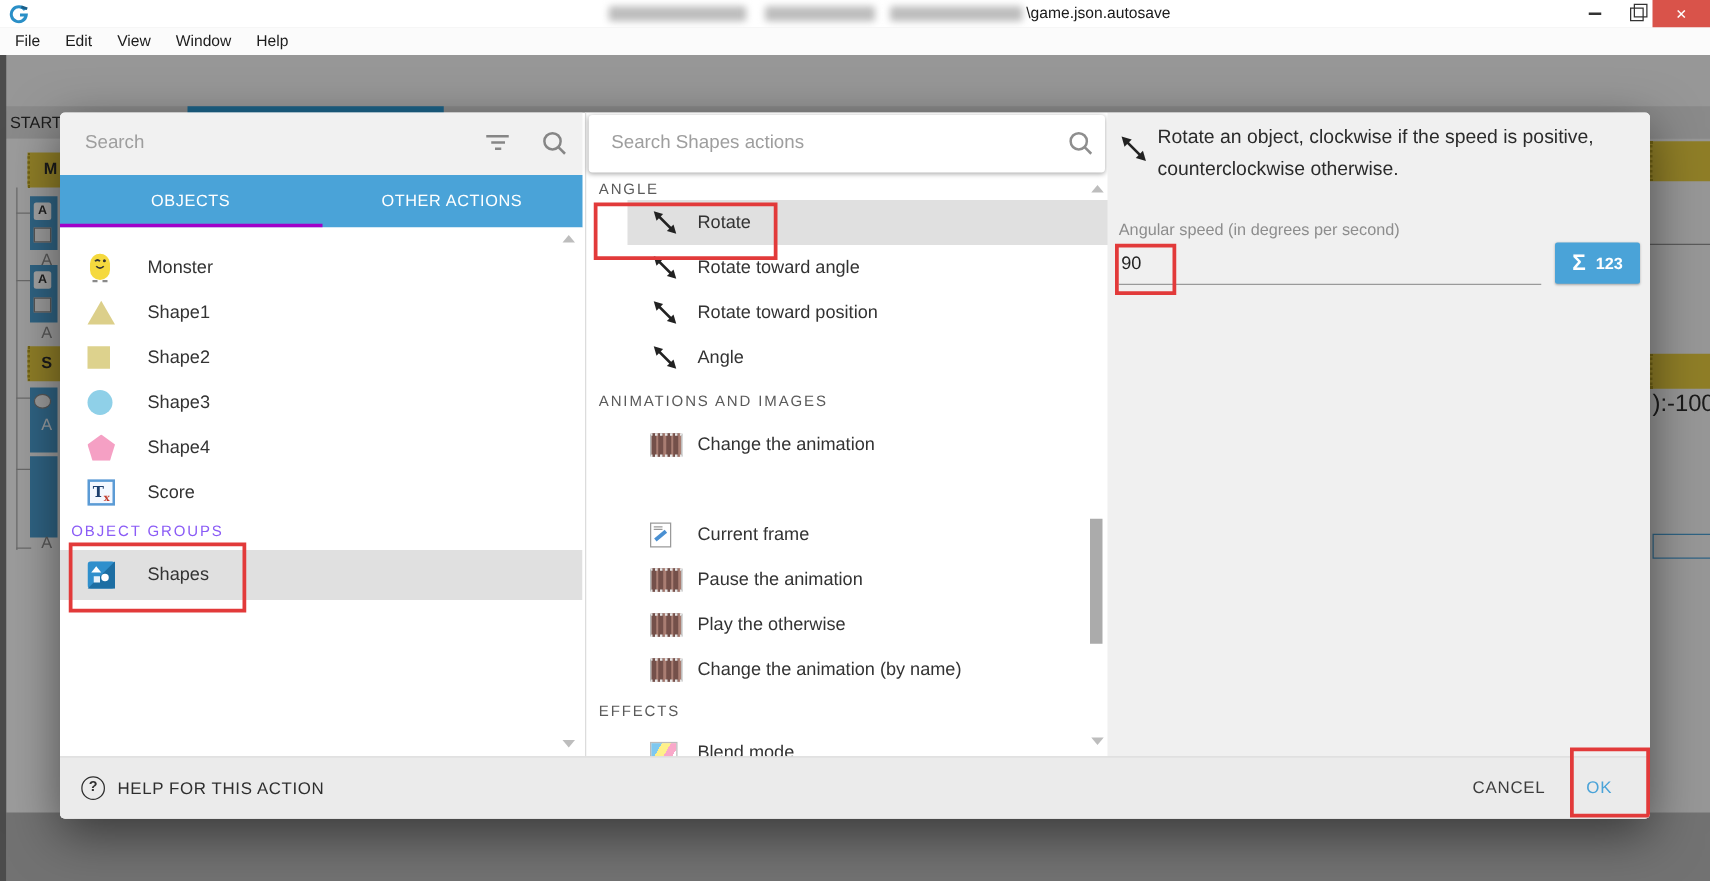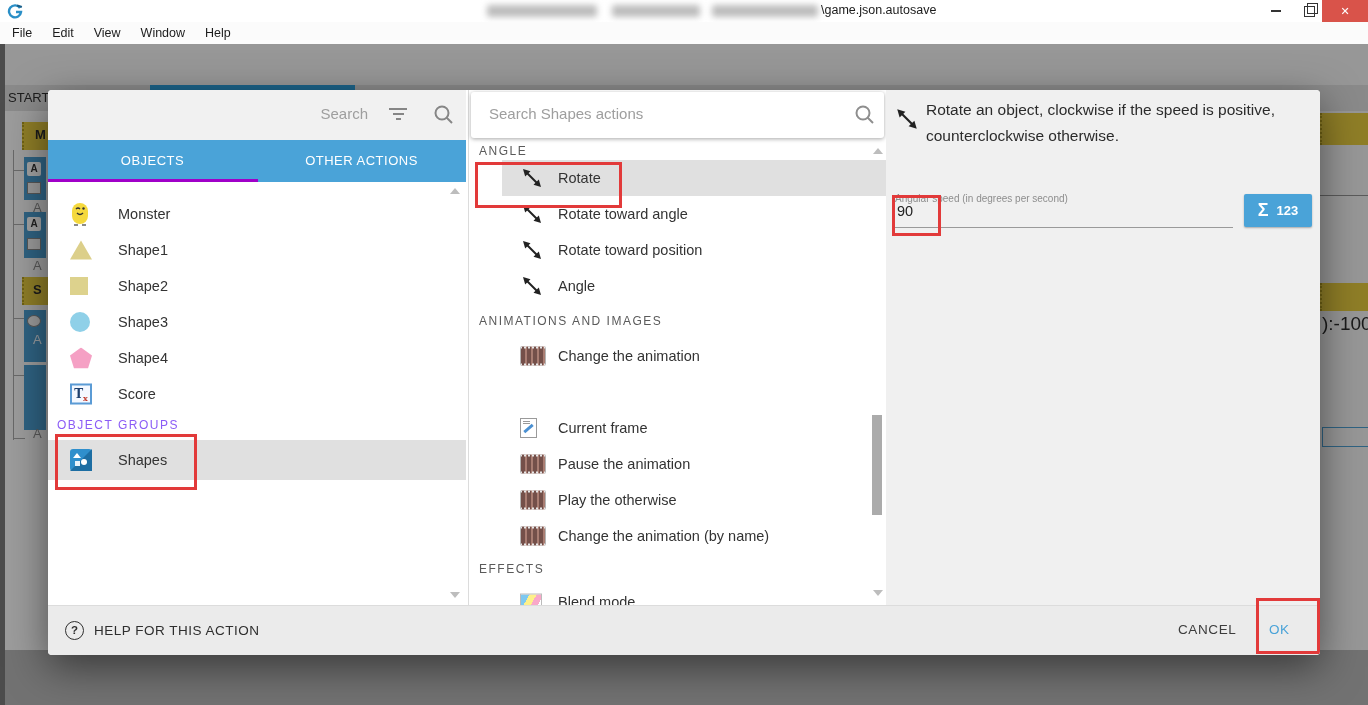--- a/index.html
+++ b/index.html
@@ -48,21 +48,21 @@
   .overlay{position:absolute;left:0;top:44px;width:1368px;height:661px;background:rgba(0,0,0,0.36);z-index:5;}
 
   
   .dialog{position:absolute;left:48px;top:90px;width:1272px;height:565px;background:#ffffff;
           border-radius:4px;box-shadow:0 12px 40px rgba(0,0,0,0.5);z-index:10;overflow:hidden;}
 
   
   .lp-search{position:absolute;left:0;top:0;width:418px;height:50px;background:#f1f1f1;}
   .lp-search input, .mp-search input{border:none;outline:none;background:transparent;
           font-family:"Liberation Sans",sans-serif;font-size:15px;color:#333;}
-  .lp-search input{position:absolute;left:18px;top:14px;width:300px;text-align:right;}
+  .lp-search input{position:absolute;left:18px;top:14px;width:300px;}
   .lp-search input::placeholder, .mp-search input::placeholder{color:#9e9e9e;opacity:1;}
   .filter-ic span{display:block;height:2px;background:#868686;margin:3px auto 0;}
   .tabs{position:absolute;left:0;top:50px;width:418px;height:42px;background:#4aa3d8;display:flex;}
   .tab{flex:1;text-align:center;line-height:42px;color:#fff;font-size:13px;font-weight:500;letter-spacing:.5px;}
   .tab-underline{position:absolute;left:0;top:89px;width:210px;height:3px;background:#a000c8;}
   .obj-list{position:absolute;left:0;top:92px;width:418px;height:423px;background:#fff;overflow:hidden;}
   .obj-row{position:absolute;left:0;width:418px;height:36px;}
   .obj-label{position:absolute;left:70px;top:50%;transform:translateY(-50%);font-size:14.5px;color:#333;}
   .obj-ic{position:absolute;left:22px;top:50%;transform:translateY(-50%);}
   .grp-hdr{position:absolute;left:9px;font-size:12px;color:#8b5cf6;letter-spacing:1.5px;}
@@ -94,21 +94,21 @@
   .tri-ic{width:0;height:0;border-left:11px solid transparent;border-right:11px solid transparent;border-bottom:19px solid #dccf8a;}
   .sq-ic{width:18px;height:18px;background:#ddd28d;}
   .cir-ic{width:20px;height:20px;border-radius:50%;background:#8fd0e8;}
   .score-ic{width:18px;height:17px;border:2px solid #5b9bd5;background:#f4f8ff;text-align:center;
             font-family:"DejaVu Serif",serif;font-size:12px;line-height:16px;color:#1d3f6e;font-weight:bold;}
   .score-ic sub{color:#c0392b;font-size:8px;}
 
   
   .rp{position:absolute;left:838px;top:0;width:434px;height:515px;background:#f0f0f0;}
   .rp-desc{position:absolute;left:40px;top:7px;width:400px;font-size:15.5px;color:#2b2b2b;line-height:1.7;}
-  .rp-label{position:absolute;left:9px;top:86px;font-size:10px;color:#8d8d8d;margin-top:17px;}
+  .rp-label{position:absolute;left:9px;top:86px;font-size:13px;color:#8d8d8d;}
   .rp-input-wrap{position:absolute;left:9px;top:104px;width:338px;height:33px;border-bottom:1px solid #9a9a9a;}
   .rp-input-wrap input{border:none;outline:none;background:transparent;width:100%;height:100%;
             font-family:"Liberation Sans",sans-serif;font-size:14.5px;color:#222;padding:0 0 0 2px;}
   .sigma-btn{position:absolute;left:358px;top:104px;width:68px;height:33px;background:#4aa3d8;border-radius:2px;
              box-shadow:0 1px 2px rgba(0,0,0,.3);display:flex;align-items:center;justify-content:center;gap:8px;color:#fff;}
   .sigma{font-size:18px;font-weight:bold;}
   .sigma-num{font-size:13px;font-weight:bold;}
 
   
   .footer{position:absolute;left:0;top:515px;width:1272px;height:50px;background:#ebebeb;border-top:1px solid #dcdcdc;box-sizing:border-box;}

